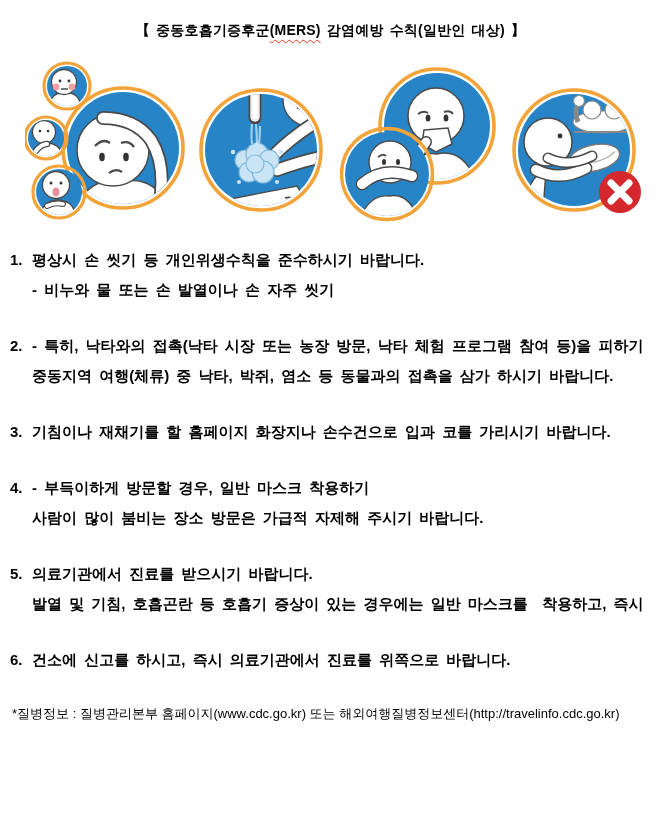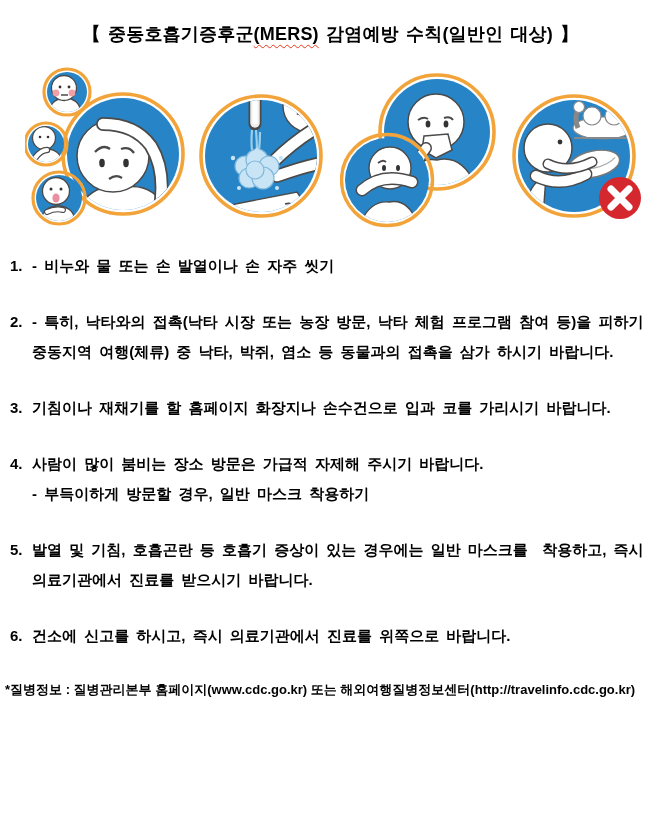--- a/index.html
+++ b/index.html
@@ -13,21 +13,21 @@
   html,body{width:661px;height:840px;}
   body{
     background:#ffffff;
     color:var(--text-black);
     font-family:"Liberation Sans","DejaVu Sans",sans-serif;
     overflow:hidden;
   }
   .page{width:661px;height:840px;padding-top:22px;position:relative;}
   .title{
     text-align:center;
-    font-size:18px;
+    font-size:14px;
     font-weight:bold;
     letter-spacing:0.2px;
     word-spacing:2px;
     white-space:pre;
   }
   .wavy{
     text-decoration:underline;
     text-decoration-style:wavy;
     text-decoration-color:var(--squiggle-red);
     text-decoration-thickness:1px;
@@ -60,23 +60,23 @@
     white-space:pre;
   }
   .rule .lines{flex:1;min-width:0;}
   .line{
     line-height:30px;
     white-space:pre;
     word-spacing:3px;
   }
   .footer{
     margin-top:30px;
-    padding-left:5px;
+    padding-left:12px;
     font-size:13px;
-    font-weight:bold;
+    font-weight:normal;
     white-space:pre;
     letter-spacing:0;
   }
   
   .f-blue{fill:var(--circle-blue);}
   .s-orange{fill:none;stroke:var(--ring-orange);}
   .f-red{fill:var(--prohibit-red);}
 </style>
 </head>
 <body>
@@ -263,48 +263,49 @@
         <circle class="f-red" cx="118" cy="132" r="21"></circle>
         <path d="M109 123 L127 141 M127 123 L109 141" stroke="#fff" stroke-width="7" stroke-linecap="round" fill="none"></path>
       </g>
     </svg>
   </div>
 
   <ul class="rules">
     <li class="rule">
       <span class="num">1.</span>
       <div class="lines">
+        <div class="line">평상시 손 씻기 등 개인위생수칙을 준수하시기 바랍니다.</div>
         <div class="line">- 비누와 물 또는 손 발열이나 손 자주 씻기</div>
       </div>
     </li>
     <li class="rule">
       <span class="num">2.</span>
       <div class="lines">
         <div class="line">- 특히, 낙타와의 접촉(낙타 시장 또는 농장 방문, 낙타 체험 프로그램 참여 등)을 피하기</div>
         <div class="line">중동지역 여행(체류) 중 낙타, 박쥐, 염소 등 동물과의 접촉을 삼가 하시기 바랍니다.</div>
       </div>
     </li>
     <li class="rule">
       <span class="num">3.</span>
       <div class="lines">
         <div class="line">기침이나 재채기를 할 홈페이지 화장지나 손수건으로 입과 코를 가리시기 바랍니다.</div>
       </div>
     </li>
     <li class="rule">
       <span class="num">4.</span>
       <div class="lines">
+        <div class="line">- 부득이하게 방문할 경우, 일반 마스크 착용하기</div>
         <div class="line">사람이 많이 붐비는 장소 방문은 가급적 자제해 주시기 바랍니다.</div>
-        <div class="line">- 부득이하게 방문할 경우, 일반 마스크 착용하기</div>
       </div>
     </li>
     <li class="rule">
       <span class="num">5.</span>
       <div class="lines">
+        <div class="line">의료기관에서 진료를 받으시기 바랍니다.</div>
         <div class="line">발열 및 기침, 호흡곤란 등 호흡기 증상이 있는 경우에는 일반 마스크를  착용하고, 즉시</div>
-        <div class="line">의료기관에서 진료를 받으시기 바랍니다.</div>
       </div>
     </li>
     <li class="rule">
       <span class="num">6.</span>
       <div class="lines">
         <div class="line">건소에 신고를 하시고, 즉시 의료기관에서 진료를 위쪽으로 바랍니다.</div>
       </div>
     </li>
   </ul>
 

